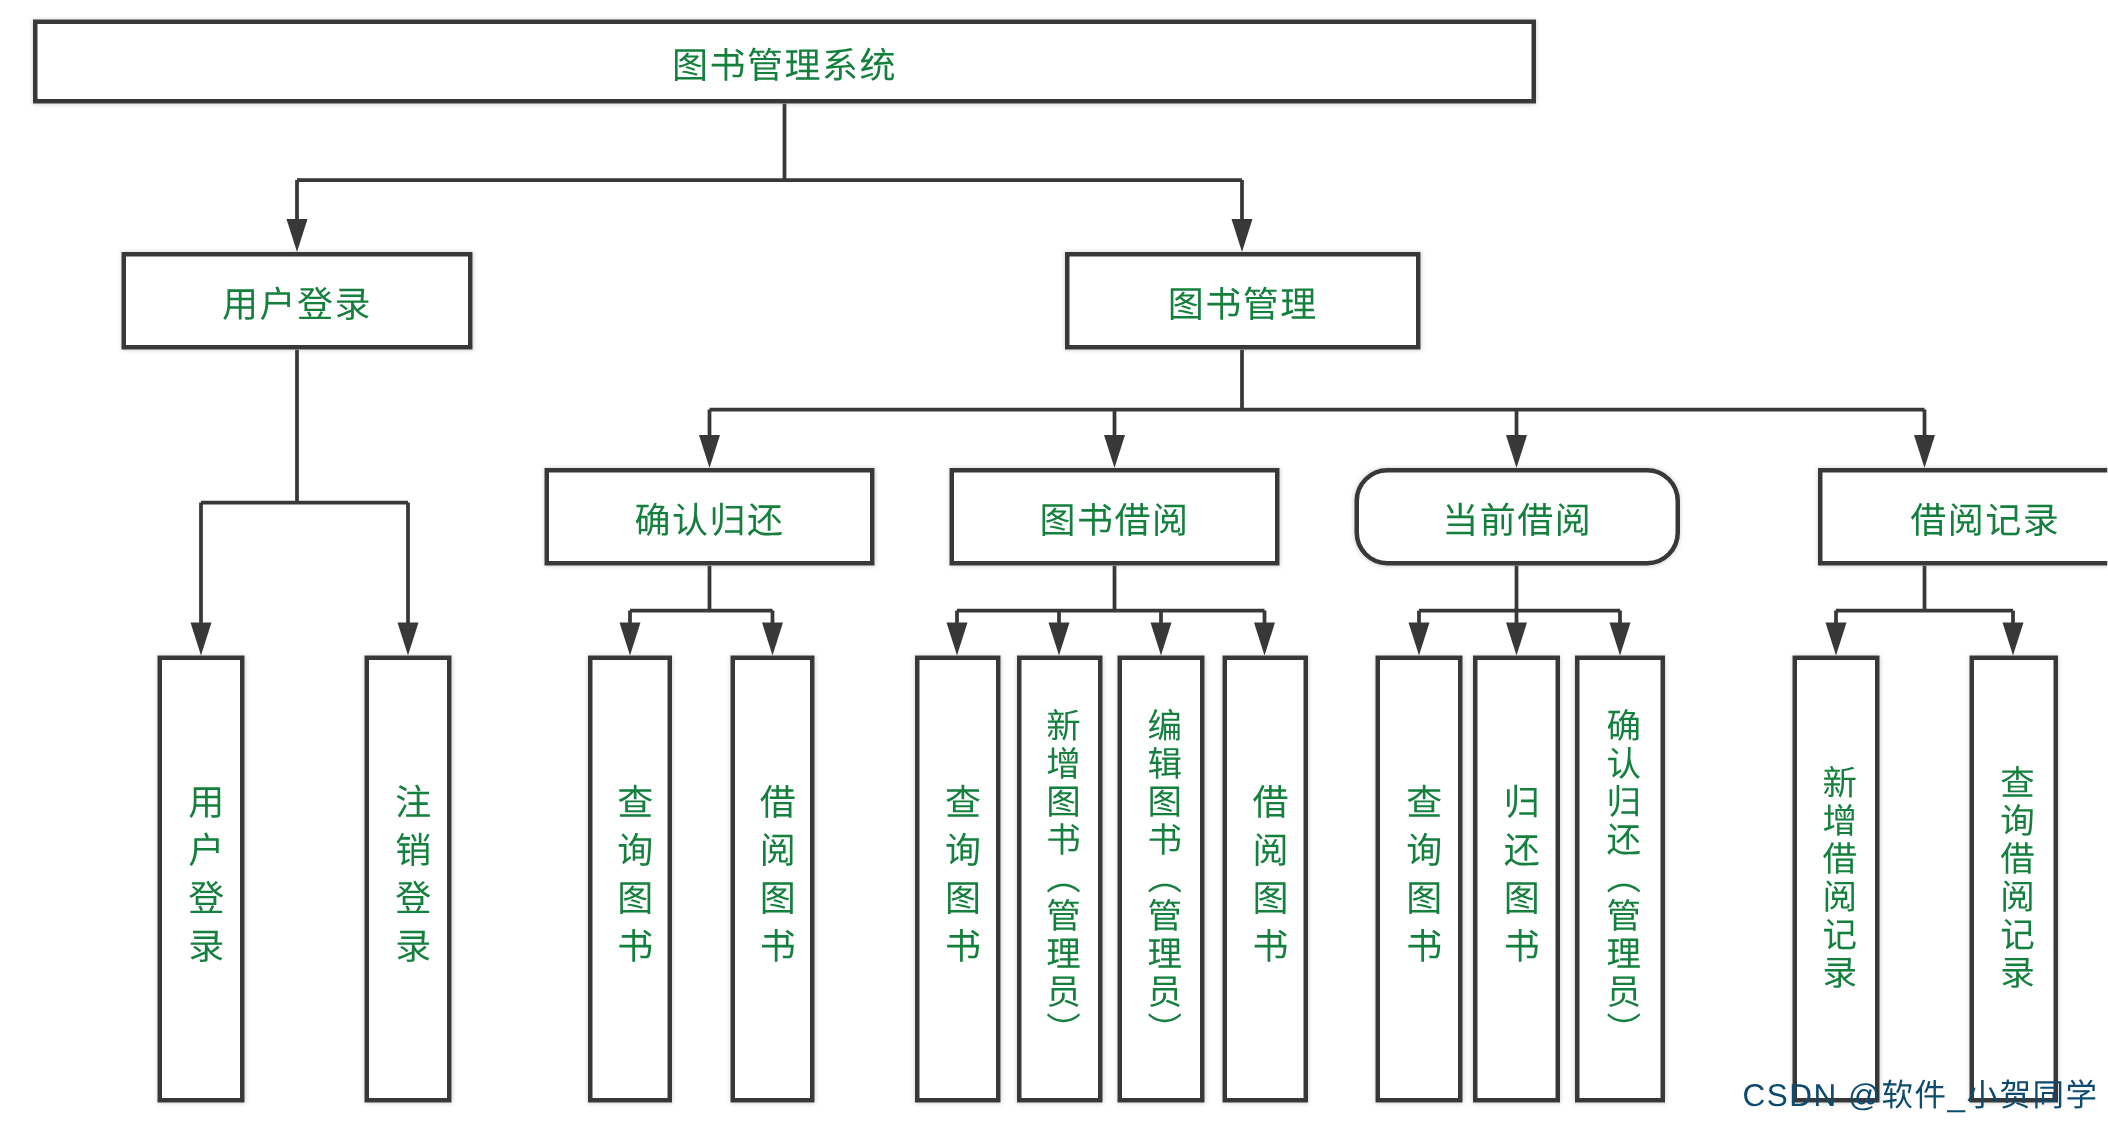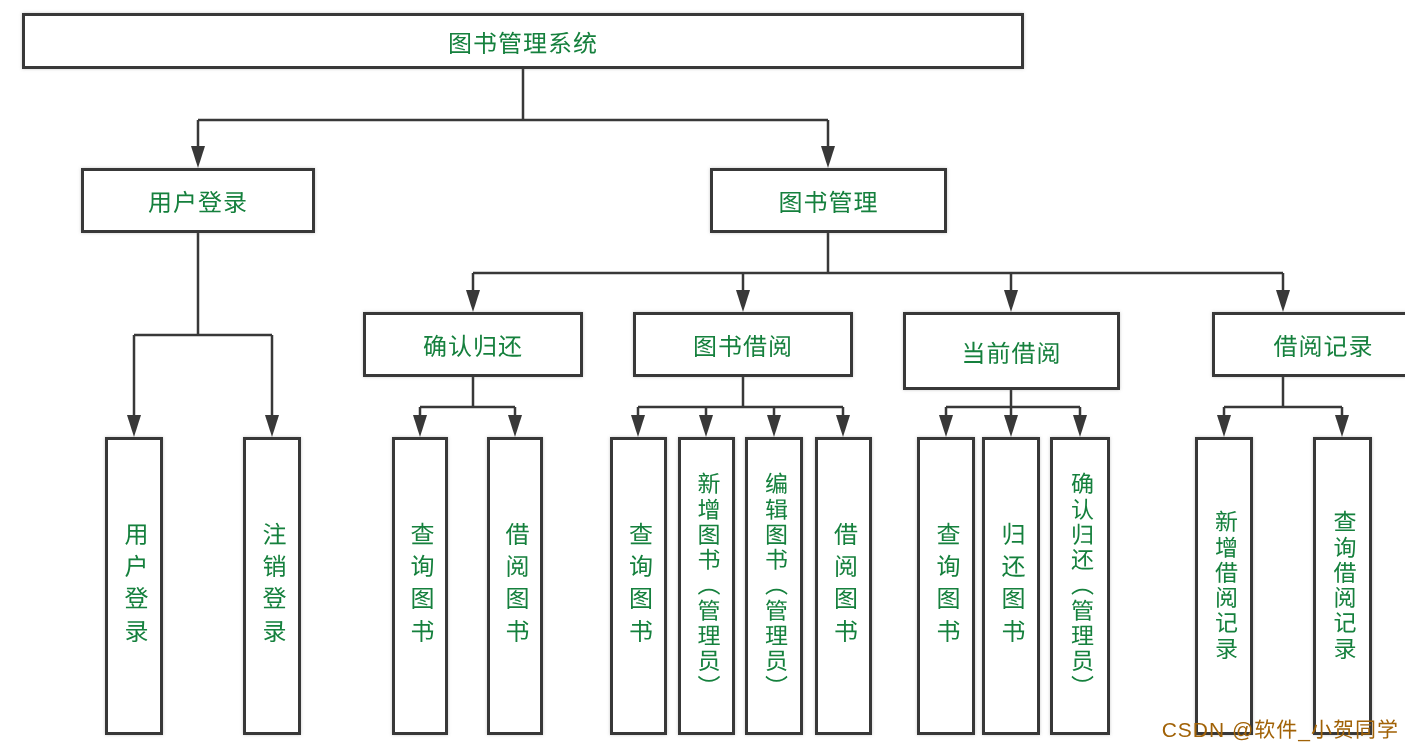--- a/index.html
+++ b/index.html
@@ -43,21 +43,21 @@
     white-space: nowrap;
     line-height: 1;
   }
   .node.v.short span { letter-spacing: 0.34em; }
   .node.v.long  span { letter-spacing: 0.10em; font-size: 23px; }
   .watermark {
     position: absolute;
     right: 6px;
     bottom: 4px;
     font-size: 21px;
-    color: #a16207;
+    color: #0c4a6e;
     letter-spacing: 1px;
     white-space: nowrap;
   }
 </style>
 </head>
 <body>
 
 <div class="canvas">
 
   <svg class="wires" width="1405" height="747" viewBox="0 0 1405 747">
@@ -125,21 +125,21 @@
   <div class="node h" style="left:710px; top:168px; width:237px; height:65px;">
     <span>图书管理</span>
   </div>
 
   <div class="node h" style="left:363px; top:312px; width:220px; height:65px;">
     <span>确认归还</span>
   </div>
   <div class="node h" style="left:633px; top:312px; width:220px; height:65px;">
     <span>图书借阅</span>
   </div>
-  <div class="node h" style="left:903px; top:312px; width:217px; height:78px;">
+  <div class="node h" style="left:903px; top:312px; width:217px; height:65px;border-radius:22px;">
     <span>当前借阅</span>
   </div>
   <div class="node h" style="left:1212px; top:312px; width:223px; height:65px;">
     <span>借阅记录</span>
   </div>
 
   <div class="node v short" style="left:105px; top:437px; width:58px; height:298px;">
     <span>用户登录</span>
   </div>
   <div class="node v short" style="left:243px; top:437px; width:58px; height:298px;">

